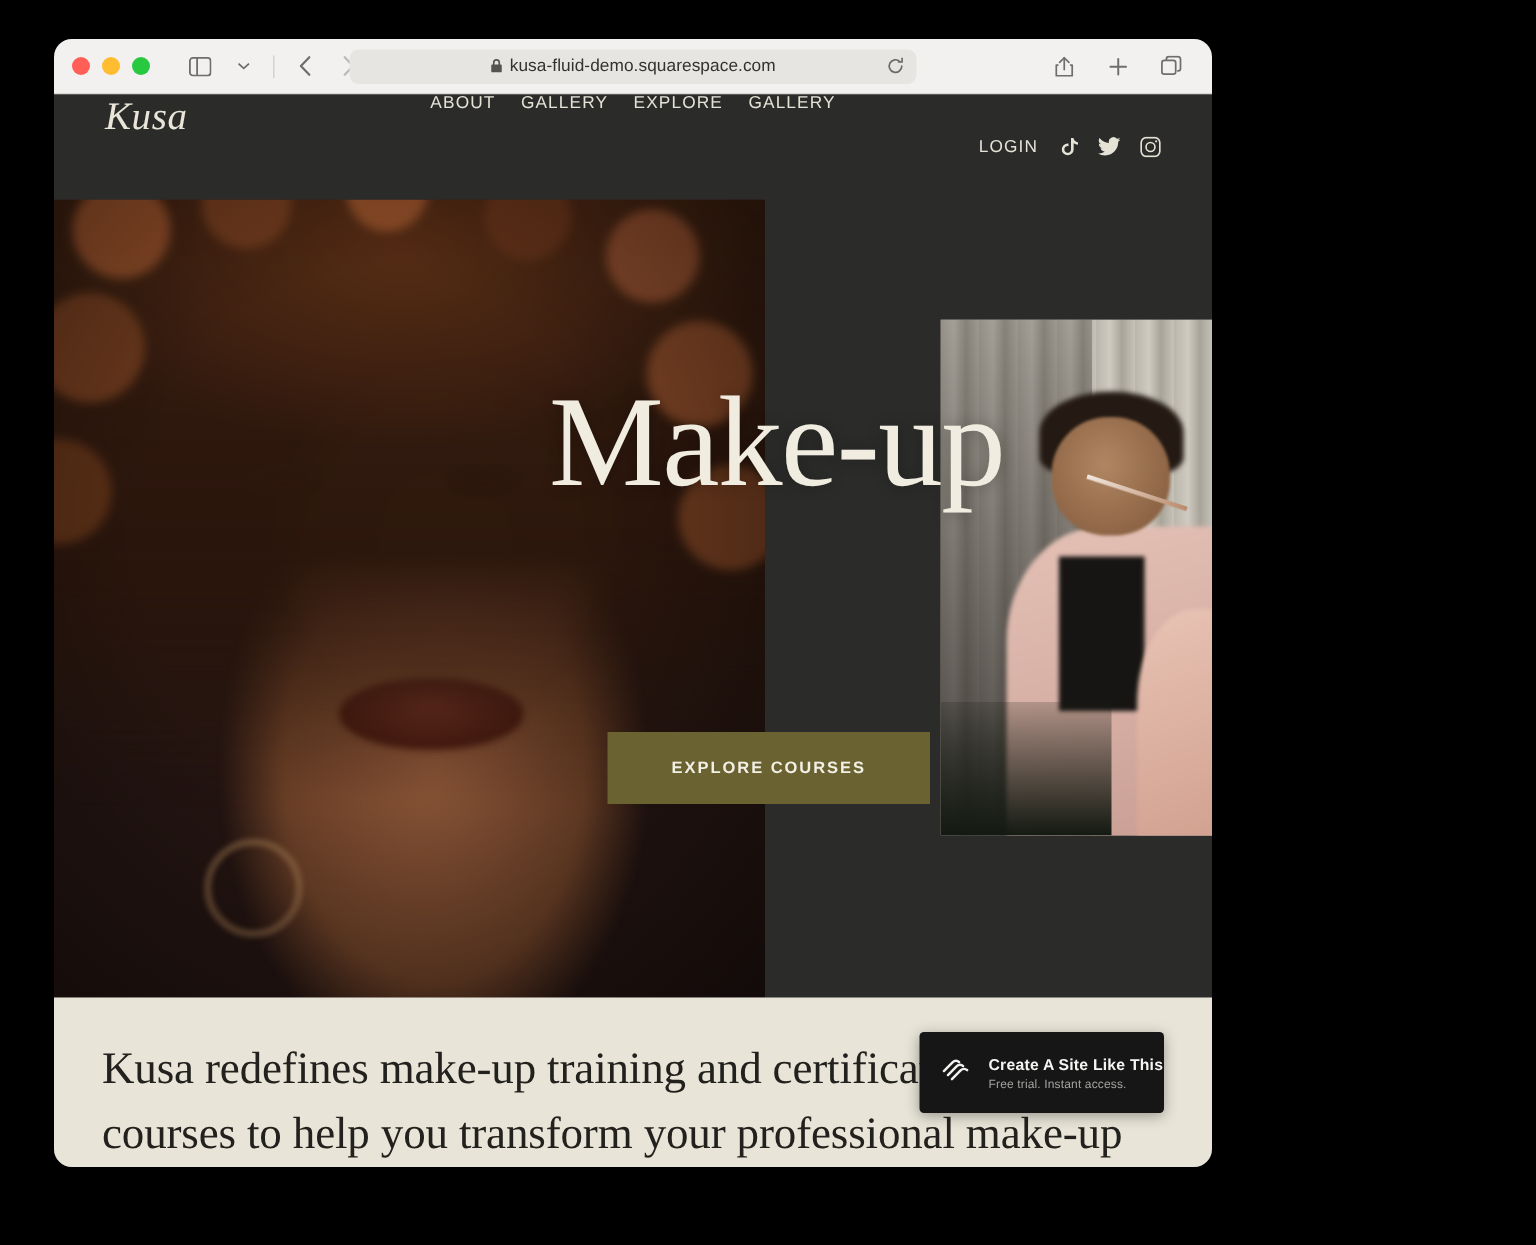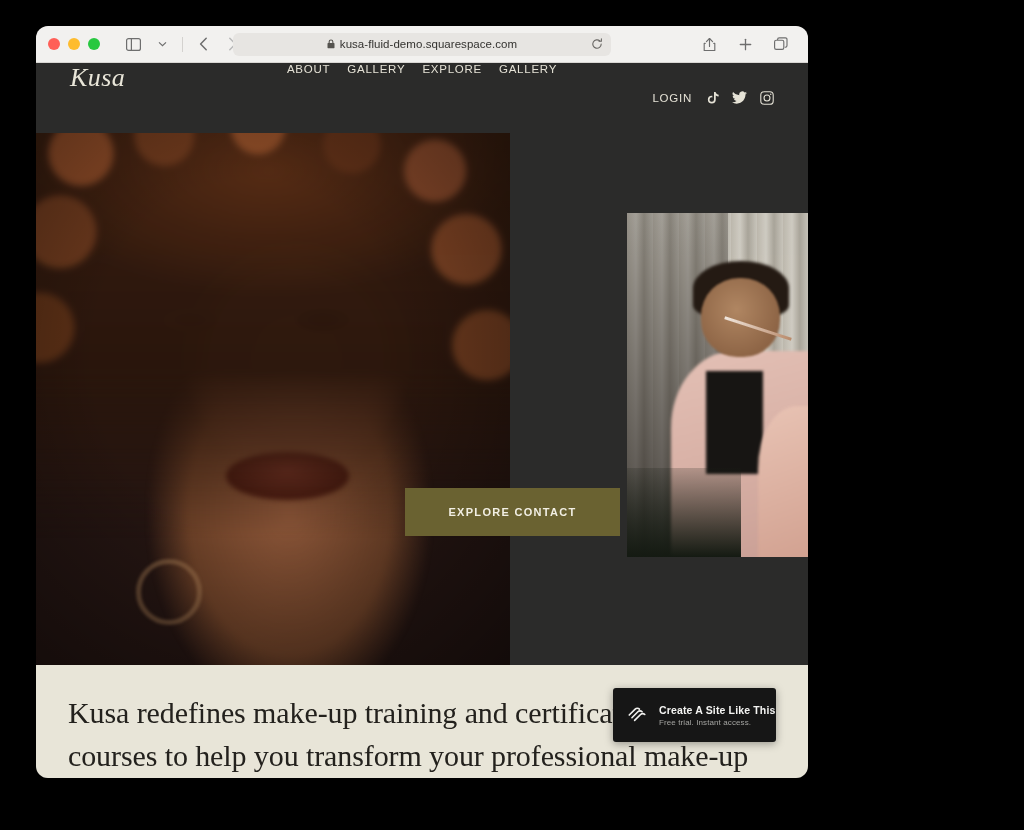--- a/index.html
+++ b/index.html
@@ -440,24 +440,25 @@
         <div class="coat"></div>
         <div class="top"></div>
         <div class="hairdark"></div>
         <div class="face"></div>
         <div class="arm"></div>
         <div class="brush"></div>
         <div class="botdark"></div>
       </div>
 
       <div id="hero-headline">
+        <div id="headline-line1">Make-up</div>
       </div>
 
       <div id="explore-courses-button">
-        <span class="cta-label">EXPLORE CONTACT</span>
+        <span class="cta-label">EXPLORE COURSES</span>
       </div>
     </div>
 
     <div id="intro-section">
       <div id="intro-text">Kusa redefines make-up training and certifications with courses to help you transform your professional make-up artist</div>
     </div>
 
     <div id="squarespace-badge">
       <span>
         <svg width="23" height="23" viewBox="0 0 24 24" fill="none" stroke="#f0f0ee" stroke-width="1.7" stroke-linecap="round">

